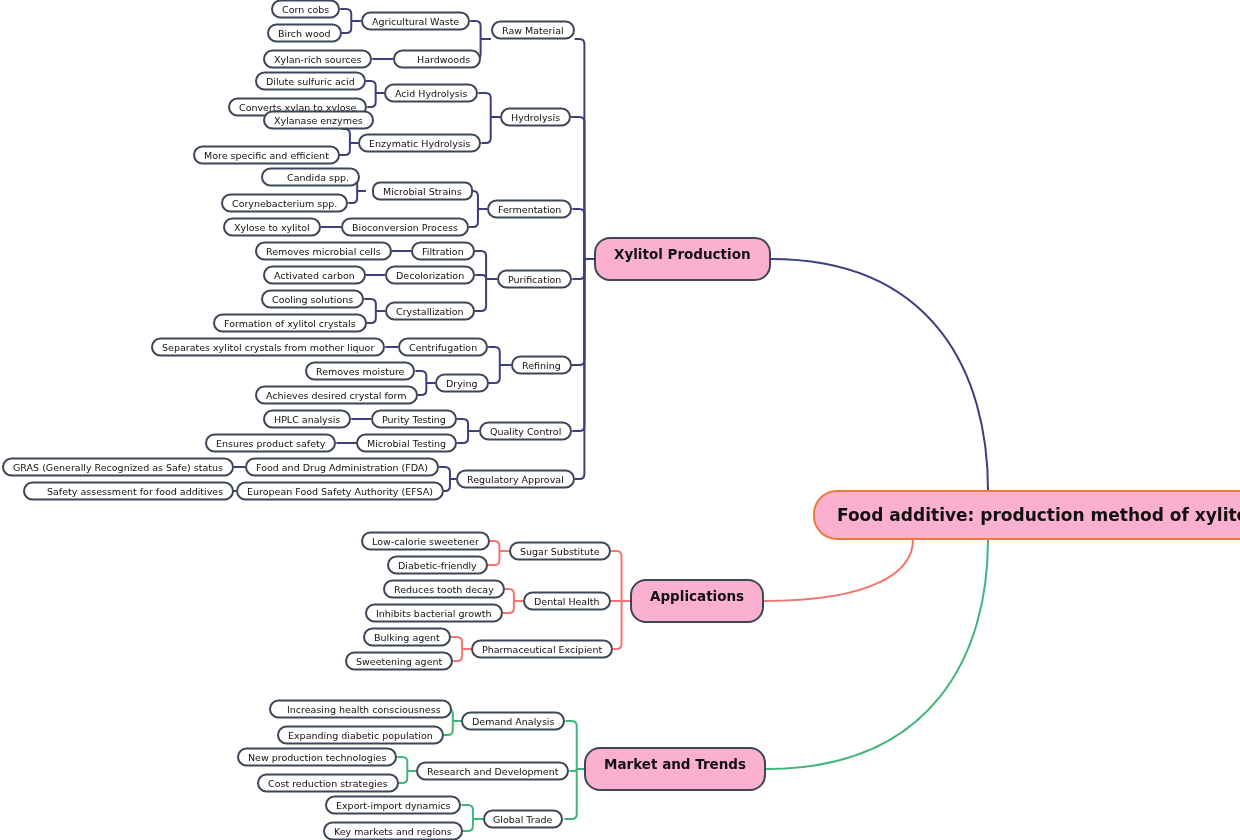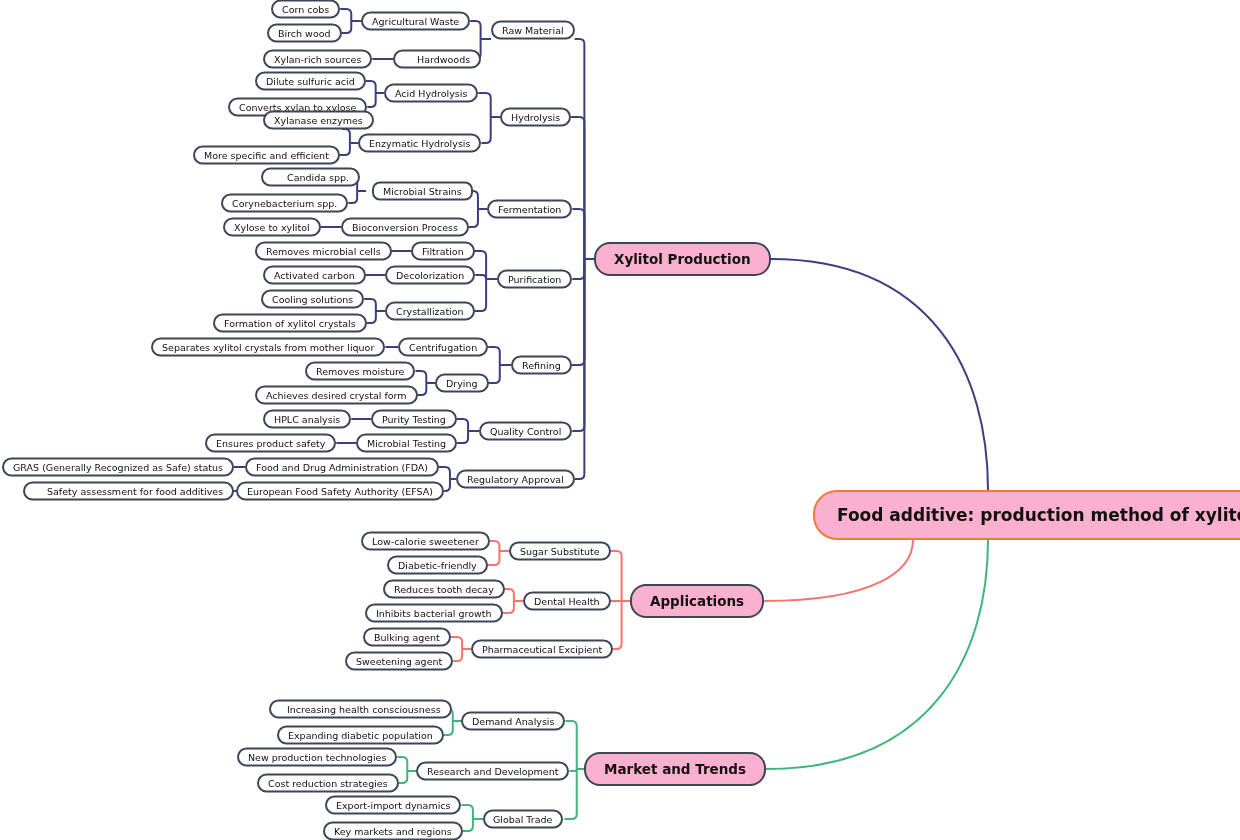--- a/index.html
+++ b/index.html
@@ -5,21 +5,21 @@
   html, body { margin:0; padding:0; background:#ffffff; }
   body { width:1240px; height:840px; position:relative; overflow:hidden;
          font-family:"DejaVu Sans", sans-serif; }
   #links { position:absolute; left:0; top:0; width:1240px; height:840px; }
   .node { position:absolute; box-sizing:border-box; white-space:nowrap;
           background:#fff; border:2px solid #3d4656; border-radius:11px;
           font-size:9.5px; color:#111; text-align:center; line-height:15px;
           padding:0 9px; height:19px; transform:translateY(-50%); }
   .branch { position:absolute; box-sizing:border-box; white-space:nowrap;
           background:#fbb0cf; border:2px solid #3d4656; border-radius:16px;
-          font-size:13.5px; font-weight:bold; color:#111; height:34px; line-height:30px;
+          font-size:13.5px; font-weight:bold; color:#111; height:44px; line-height:30px;
           padding:0 18px; transform:translateY(-50%); }
   .root { position:absolute; box-sizing:border-box; white-space:nowrap;
           background:#fbb0cf; border:2px solid #f07a3c; border-radius:24px;
           font-size:17px; font-weight:bold; color:#111; height:50px; line-height:46px;
           padding:0 22px; transform:translateY(-50%); }
 </style>
 </head>
 <body>
 
 <svg id="links">

